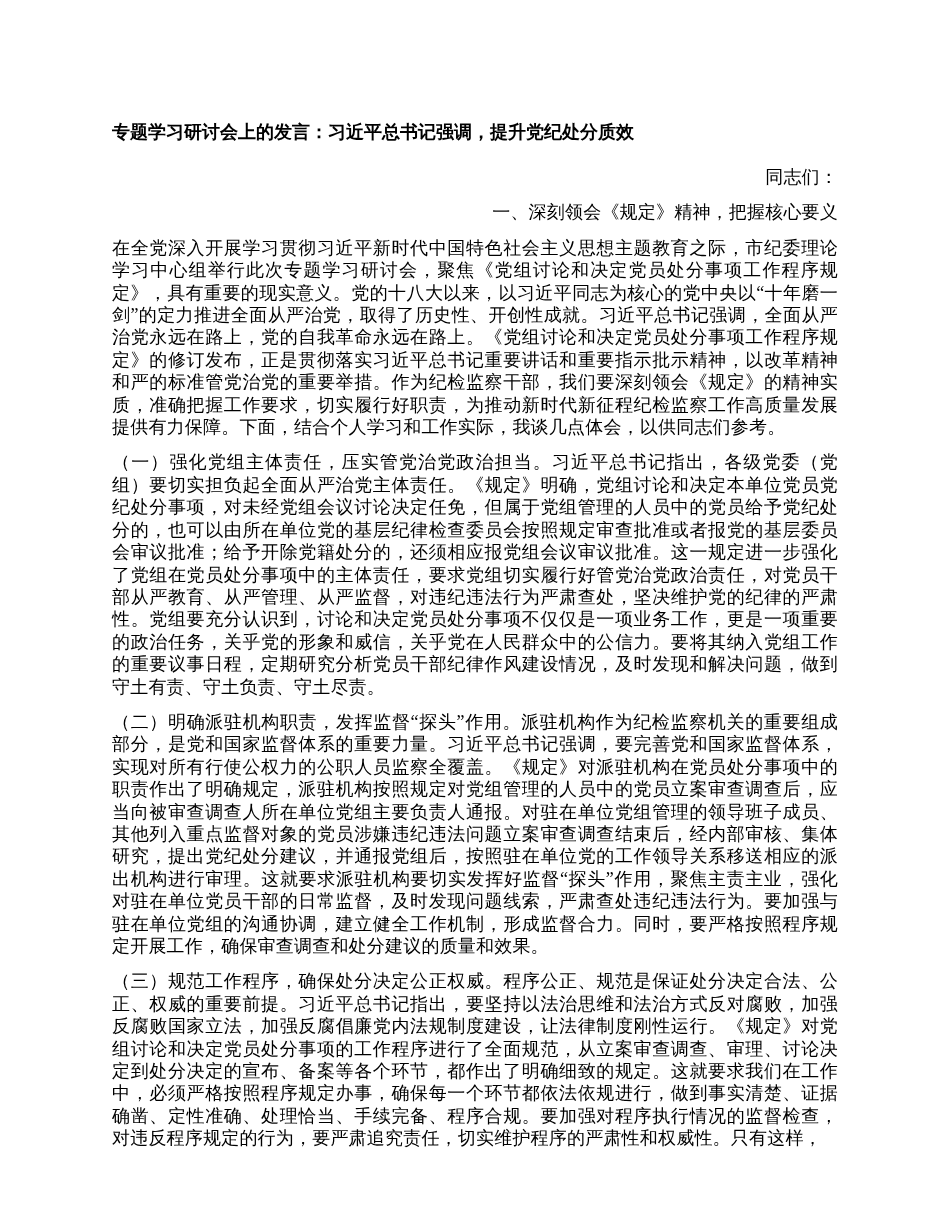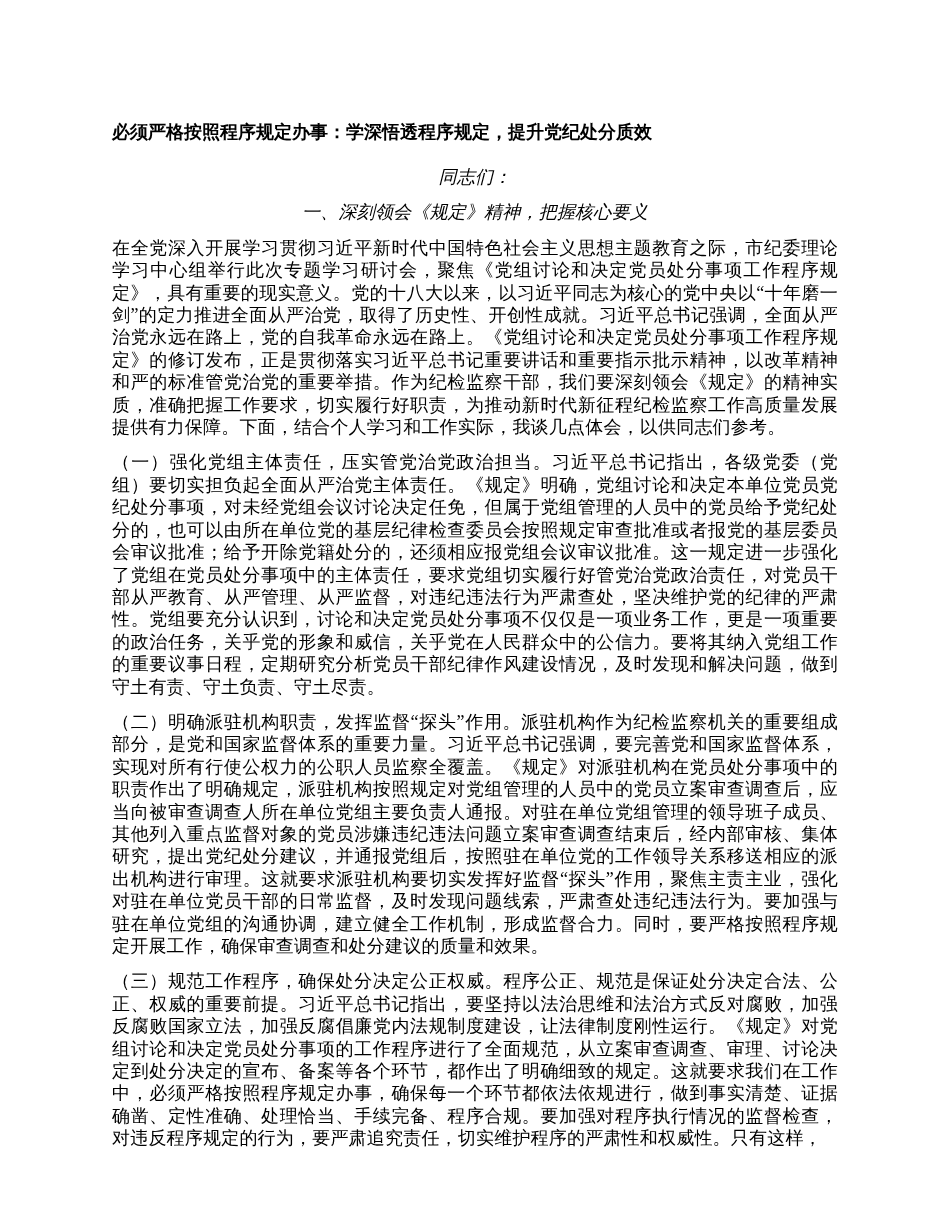--- a/index.html
+++ b/index.html
@@ -26,29 +26,28 @@
   }
   .para {
     font-size: 18px;
     line-height: 22.4px;
     margin-bottom: 13px;
     text-align: justify;
     letter-spacing: 0.2px;
   }
   .salutation,
   .section-heading {
-    text-align: center;
-    font-style: italic;
+    text-align: right;
   }
 </style>
 </head>
 <body>
 
 <div class="page">
-  <div class="doc-title">必须严格按照程序规定办事：学深悟透程序规定，提升党纪处分质效</div>
+  <div class="doc-title">专题学习研讨会上的发言：习近平总书记强调，提升党纪处分质效</div>
 
   <div class="para salutation">同志们：</div>
 
   <div class="para section-heading">一、深刻领会《规定》精神，把握核心要义</div>
 
   <div class="para">在全党深入开展学习贯彻习近平新时代中国特色社会主义思想主题教育之际，市纪委理论学习中心组举行此次专题学习研讨会，聚焦《党组讨论和决定党员处分事项工作程序规定》，具有重要的现实意义。党的十八大以来，以习近平同志为核心的党中央以“十年磨一剑”的定力推进全面从严治党，取得了历史性、开创性成就。习近平总书记强调，全面从严治党永远在路上，党的自我革命永远在路上。《党组讨论和决定党员处分事项工作程序规定》的修订发布，正是贯彻落实习近平总书记重要讲话和重要指示批示精神，以改革精神和严的标准管党治党的重要举措。作为纪检监察干部，我们要深刻领会《规定》的精神实质，准确把握工作要求，切实履行好职责，为推动新时代新征程纪检监察工作高质量发展提供有力保障。下面，结合个人学习和工作实际，我谈几点体会，以供同志们参考。</div>
 
   <div class="para">（一）强化党组主体责任，压实管党治党政治担当。习近平总书记指出，各级党委（党组）要切实担负起全面从严治党主体责任。《规定》明确，党组讨论和决定本单位党员党纪处分事项，对未经党组会议讨论决定任免，但属于党组管理的人员中的党员给予党纪处分的，也可以由所在单位党的基层纪律检查委员会按照规定审查批准或者报党的基层委员会审议批准；给予开除党籍处分的，还须相应报党组会议审议批准。这一规定进一步强化了党组在党员处分事项中的主体责任，要求党组切实履行好管党治党政治责任，对党员干部从严教育、从严管理、从严监督，对违纪违法行为严肃查处，坚决维护党的纪律的严肃性。党组要充分认识到，讨论和决定党员处分事项不仅仅是一项业务工作，更是一项重要的政治任务，关乎党的形象和威信，关乎党在人民群众中的公信力。要将其纳入党组工作的重要议事日程，定期研究分析党员干部纪律作风建设情况，及时发现和解决问题，做到守土有责、守土负责、守土尽责。</div>
 
   <div class="para">（二）明确派驻机构职责，发挥监督“探头”作用。派驻机构作为纪检监察机关的重要组成部分，是党和国家监督体系的重要力量。习近平总书记强调，要完善党和国家监督体系，实现对所有行使公权力的公职人员监察全覆盖。《规定》对派驻机构在党员处分事项中的职责作出了明确规定，派驻机构按照规定对党组管理的人员中的党员立案审查调查后，应当向被审查调查人所在单位党组主要负责人通报。对驻在单位党组管理的领导班子成员、其他列入重点监督对象的党员涉嫌违纪违法问题立案审查调查结束后，经内部审核、集体研究，提出党纪处分建议，并通报党组后，按照驻在单位党的工作领导关系移送相应的派出机构进行审理。这就要求派驻机构要切实发挥好监督“探头”作用，聚焦主责主业，强化对驻在单位党员干部的日常监督，及时发现问题线索，严肃查处违纪违法行为。要加强与驻在单位党组的沟通协调，建立健全工作机制，形成监督合力。同时，要严格按照程序规定开展工作，确保审查调查和处分建议的质量和效果。</div>

